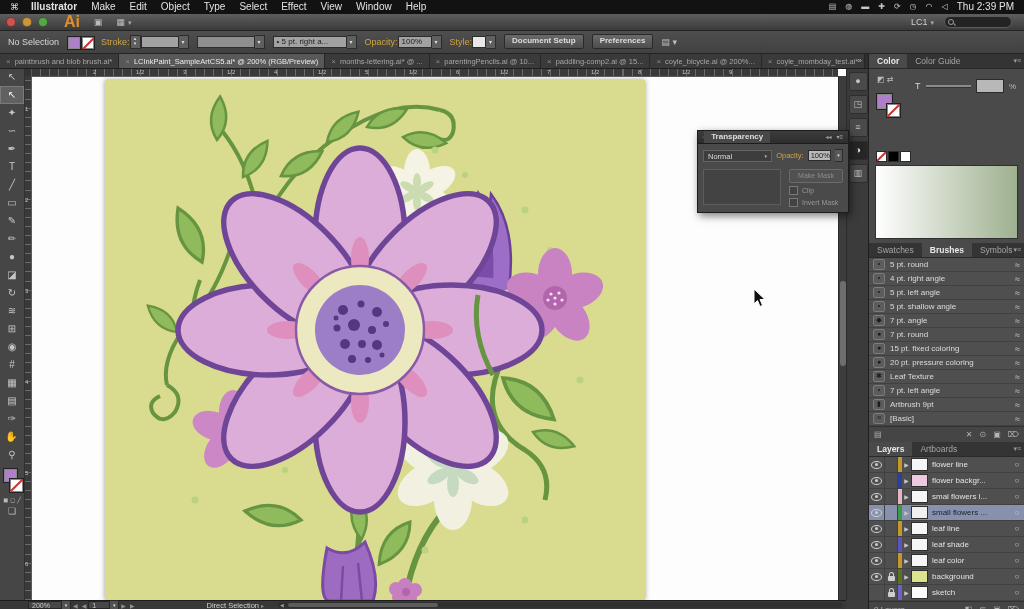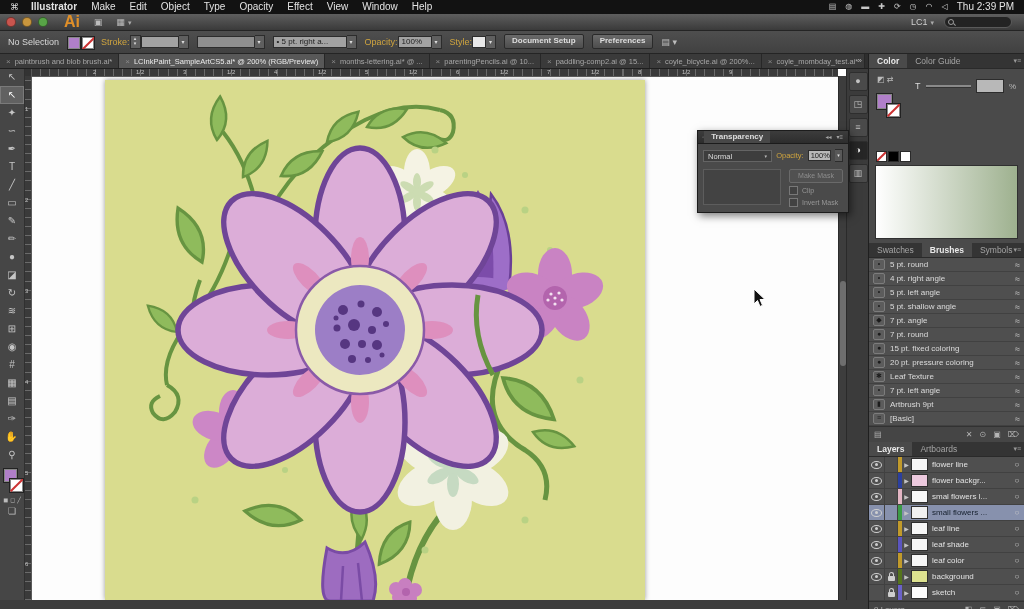--- a/index.html
+++ b/index.html
@@ -182,21 +182,21 @@
 
 <div id="screen">
 
   <div id="menubar">
     <span class="apple">⌘</span>
     <span class="mitem app">Illustrator</span>
     <span class="mitem">Make</span>
     <span class="mitem">Edit</span>
     <span class="mitem">Object</span>
     <span class="mitem">Type</span>
-    <span class="mitem">Opacity</span>
+    <span class="mitem">Select</span>
     <span class="mitem">Effect</span>
     <span class="mitem">View</span>
     <span class="mitem">Window</span>
     <span class="mitem">Help</span>
     <span class="mspacer"></span>
     <span class="sicon">▤</span>
     <span class="sicon">◍</span>
     <span class="sicon">▬</span>
     <span class="sicon">✚</span>
     <span class="sicon">⟳</span>
@@ -771,20 +771,36 @@
     <div class="pfooter">
       <span>9 Layers</span>
       <span class="fspacer"></span>
       <span>◧</span>
       <span>⊏</span>
       <span>▣</span>
       <span>⌦</span>
     </div>
   </div>
 
+  <div id="statusbar">
+    <span class="zbox">200%</span>
+    <span class="scaret">▾</span>
+    <span class="navarr">◀</span>
+    <span class="navarr">◀</span>
+    <span class="abox">1</span>
+    <span class="scaret">▾</span>
+    <span class="navarr">▶</span>
+    <span class="navarr">▶</span>
+    <span class="stool">Direct Selection</span>
+    <span class="navarr">▸</span>
+    <div id="hscrolltrack">
+      <span class="harr">◀</span>
+      <span class="hthumb"></span>
+    </div>
+  </div>
 
   <div id="transpanel">
     <div class="ttitle">
       <span class="tdot">◦</span>
       <span class="ttab">Transparency</span>
       <span class="tsp"></span>
       <span class="ticon">◂◂</span>
       <span class="ticon">▾≡</span>
     </div>
     <div class="tbody">

